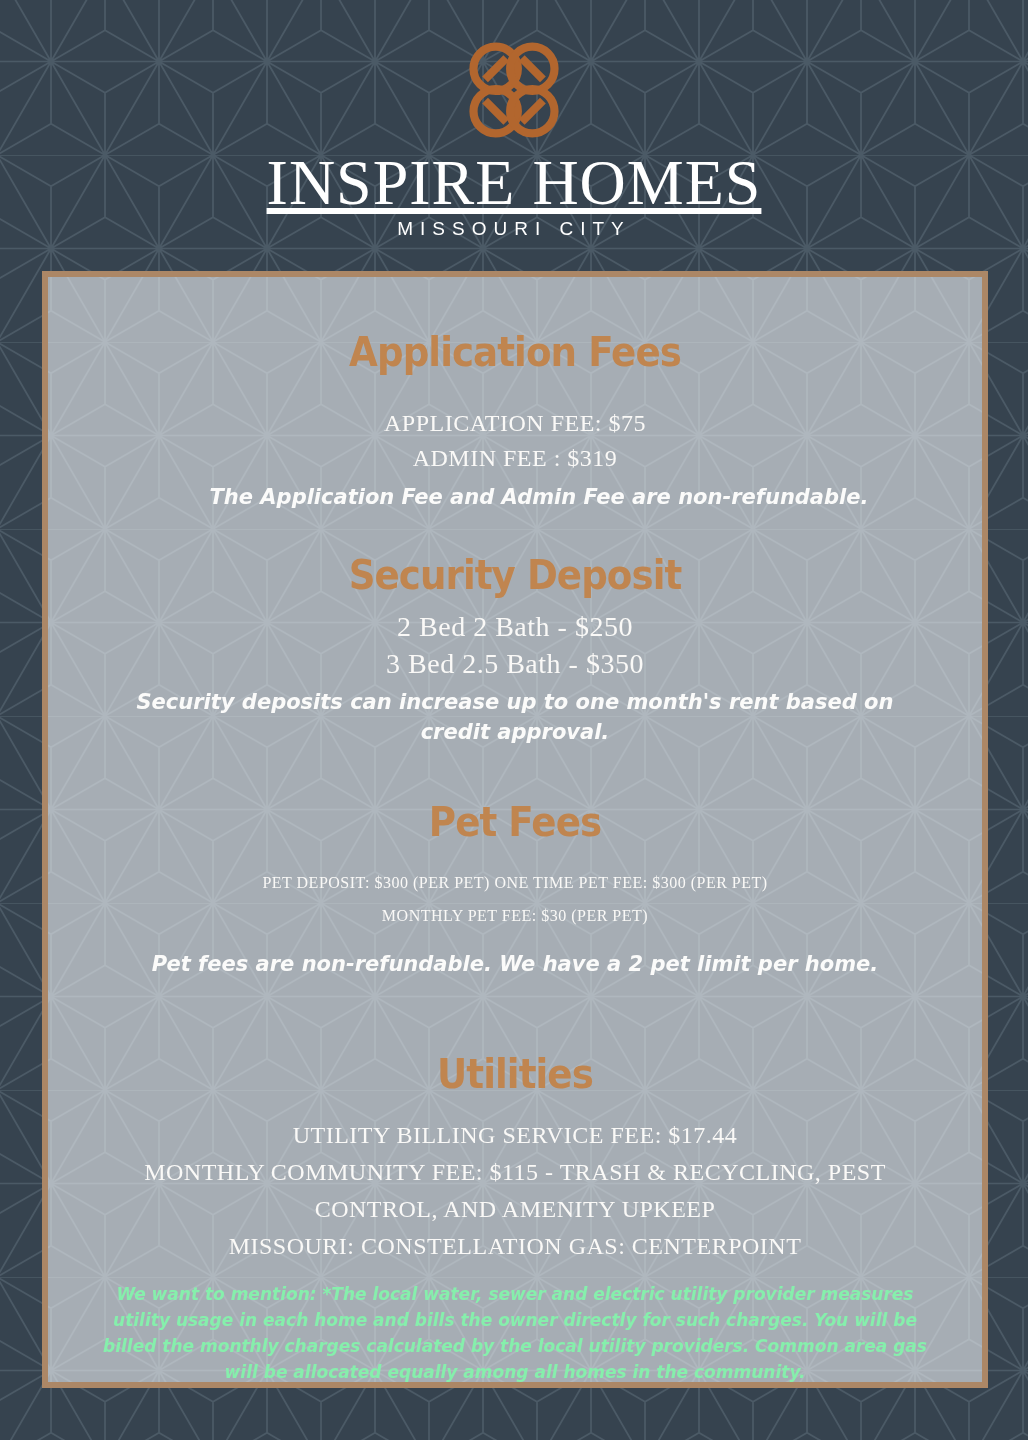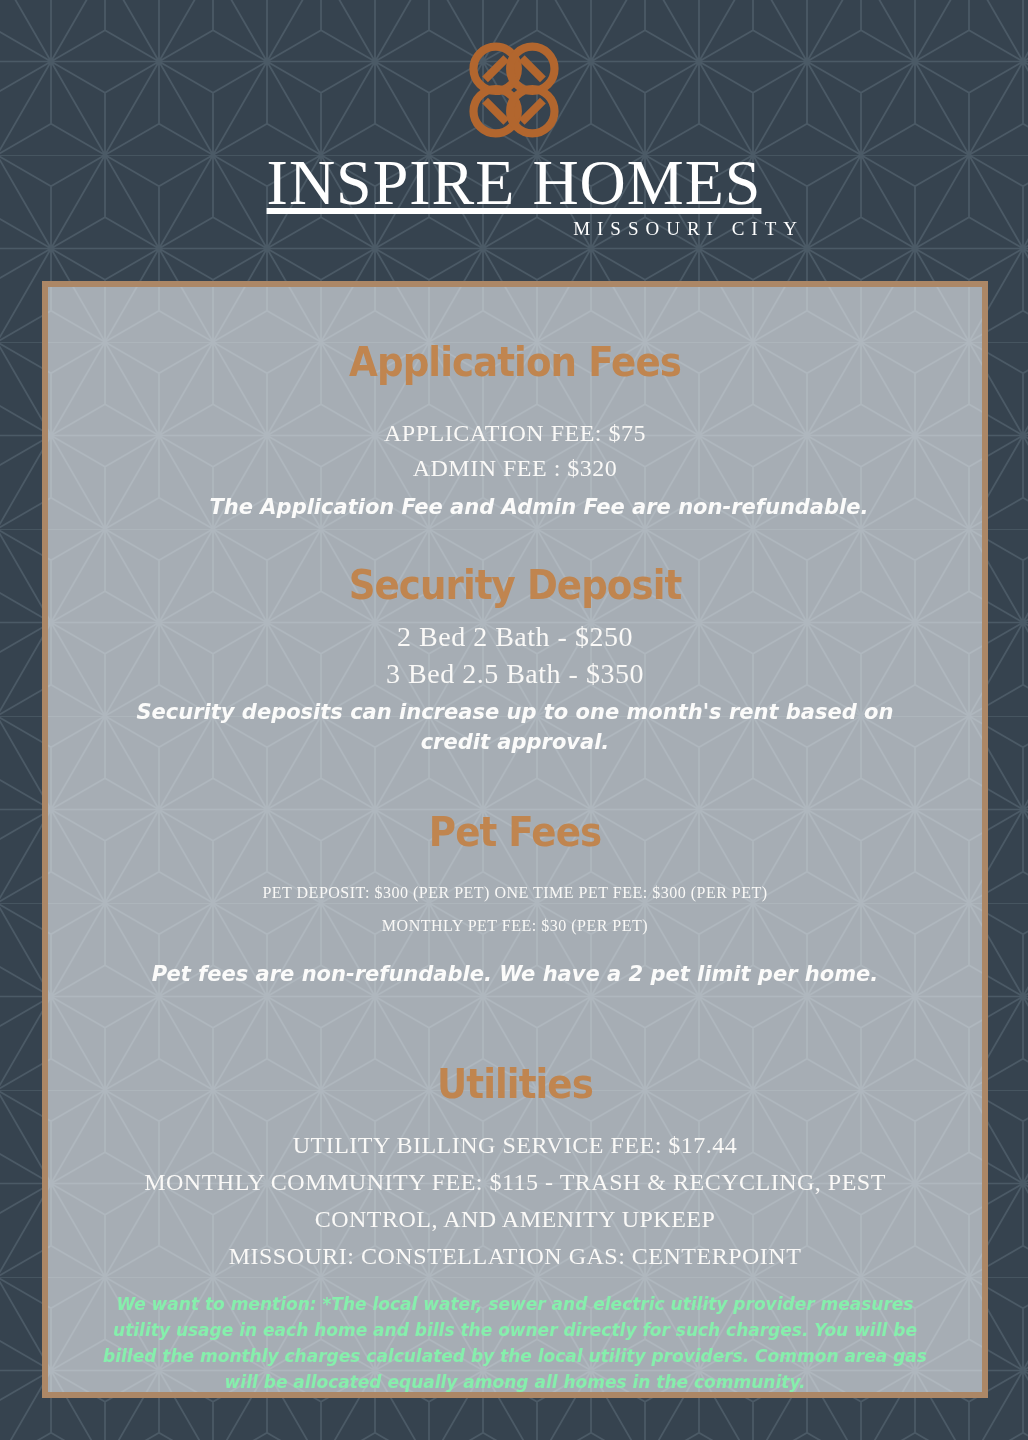--- a/index.html
+++ b/index.html
@@ -17,29 +17,29 @@
     margin-top:2px;
     font-family:"Liberation Serif", serif;
     font-size:64px;line-height:66px;
     letter-spacing:1px;
     color:#ffffff;
     white-space:nowrap;
     text-decoration:underline;
   }
   .brand-subtitle{
     width:580px;margin:2px auto 0 auto;
-    text-align:right;
-    font-family:Liberation Serif, serif;
+    text-align:center;
+    font-family:Liberation Sans, sans-serif;
     font-size:19px;
     letter-spacing:7px;
     color:#ffffff;
     white-space:nowrap;
   }
   .panel{
-    position:absolute;left:42px;top:281px;z-index:1;
+    position:absolute;left:42px;top:271px;z-index:1;
     width:946px;height:1117px;
     box-sizing:border-box;
     border:6px solid #ac8766;
     background:rgba(242,245,248,0.60);
     text-align:center;
   }
   .section-title{
     font-family:"DejaVu Sans","Liberation Sans",sans-serif;
     font-weight:bold;
     font-size:40px;line-height:46px;
@@ -113,21 +113,21 @@
     </svg>
     <div class="brand-title">INSPIRE HOMES</div>
     <div class="brand-subtitle">MISSOURI CITY</div>
   </div>
 
   <div class="panel">
 
     <div class="section-title h-app">Application Fees</div>
     <div class="fee-lines s1-lines">
       <div>APPLICATION FEE: $75</div>
-      <div>ADMIN FEE : $320</div>
+      <div>ADMIN FEE : $319</div>
     </div>
     <div class="note s1-note">The Application Fee and Admin Fee are non-refundable.</div>
 
     <div class="section-title h-sec">Security Deposit</div>
     <div class="fee-lines s2-lines">
       <div>2 Bed 2 Bath - $250</div>
       <div>3 Bed 2.5 Bath - $350</div>
     </div>
     <div class="note s2-note">Security deposits can increase up to one month's rent based on credit approval.</div>
 

